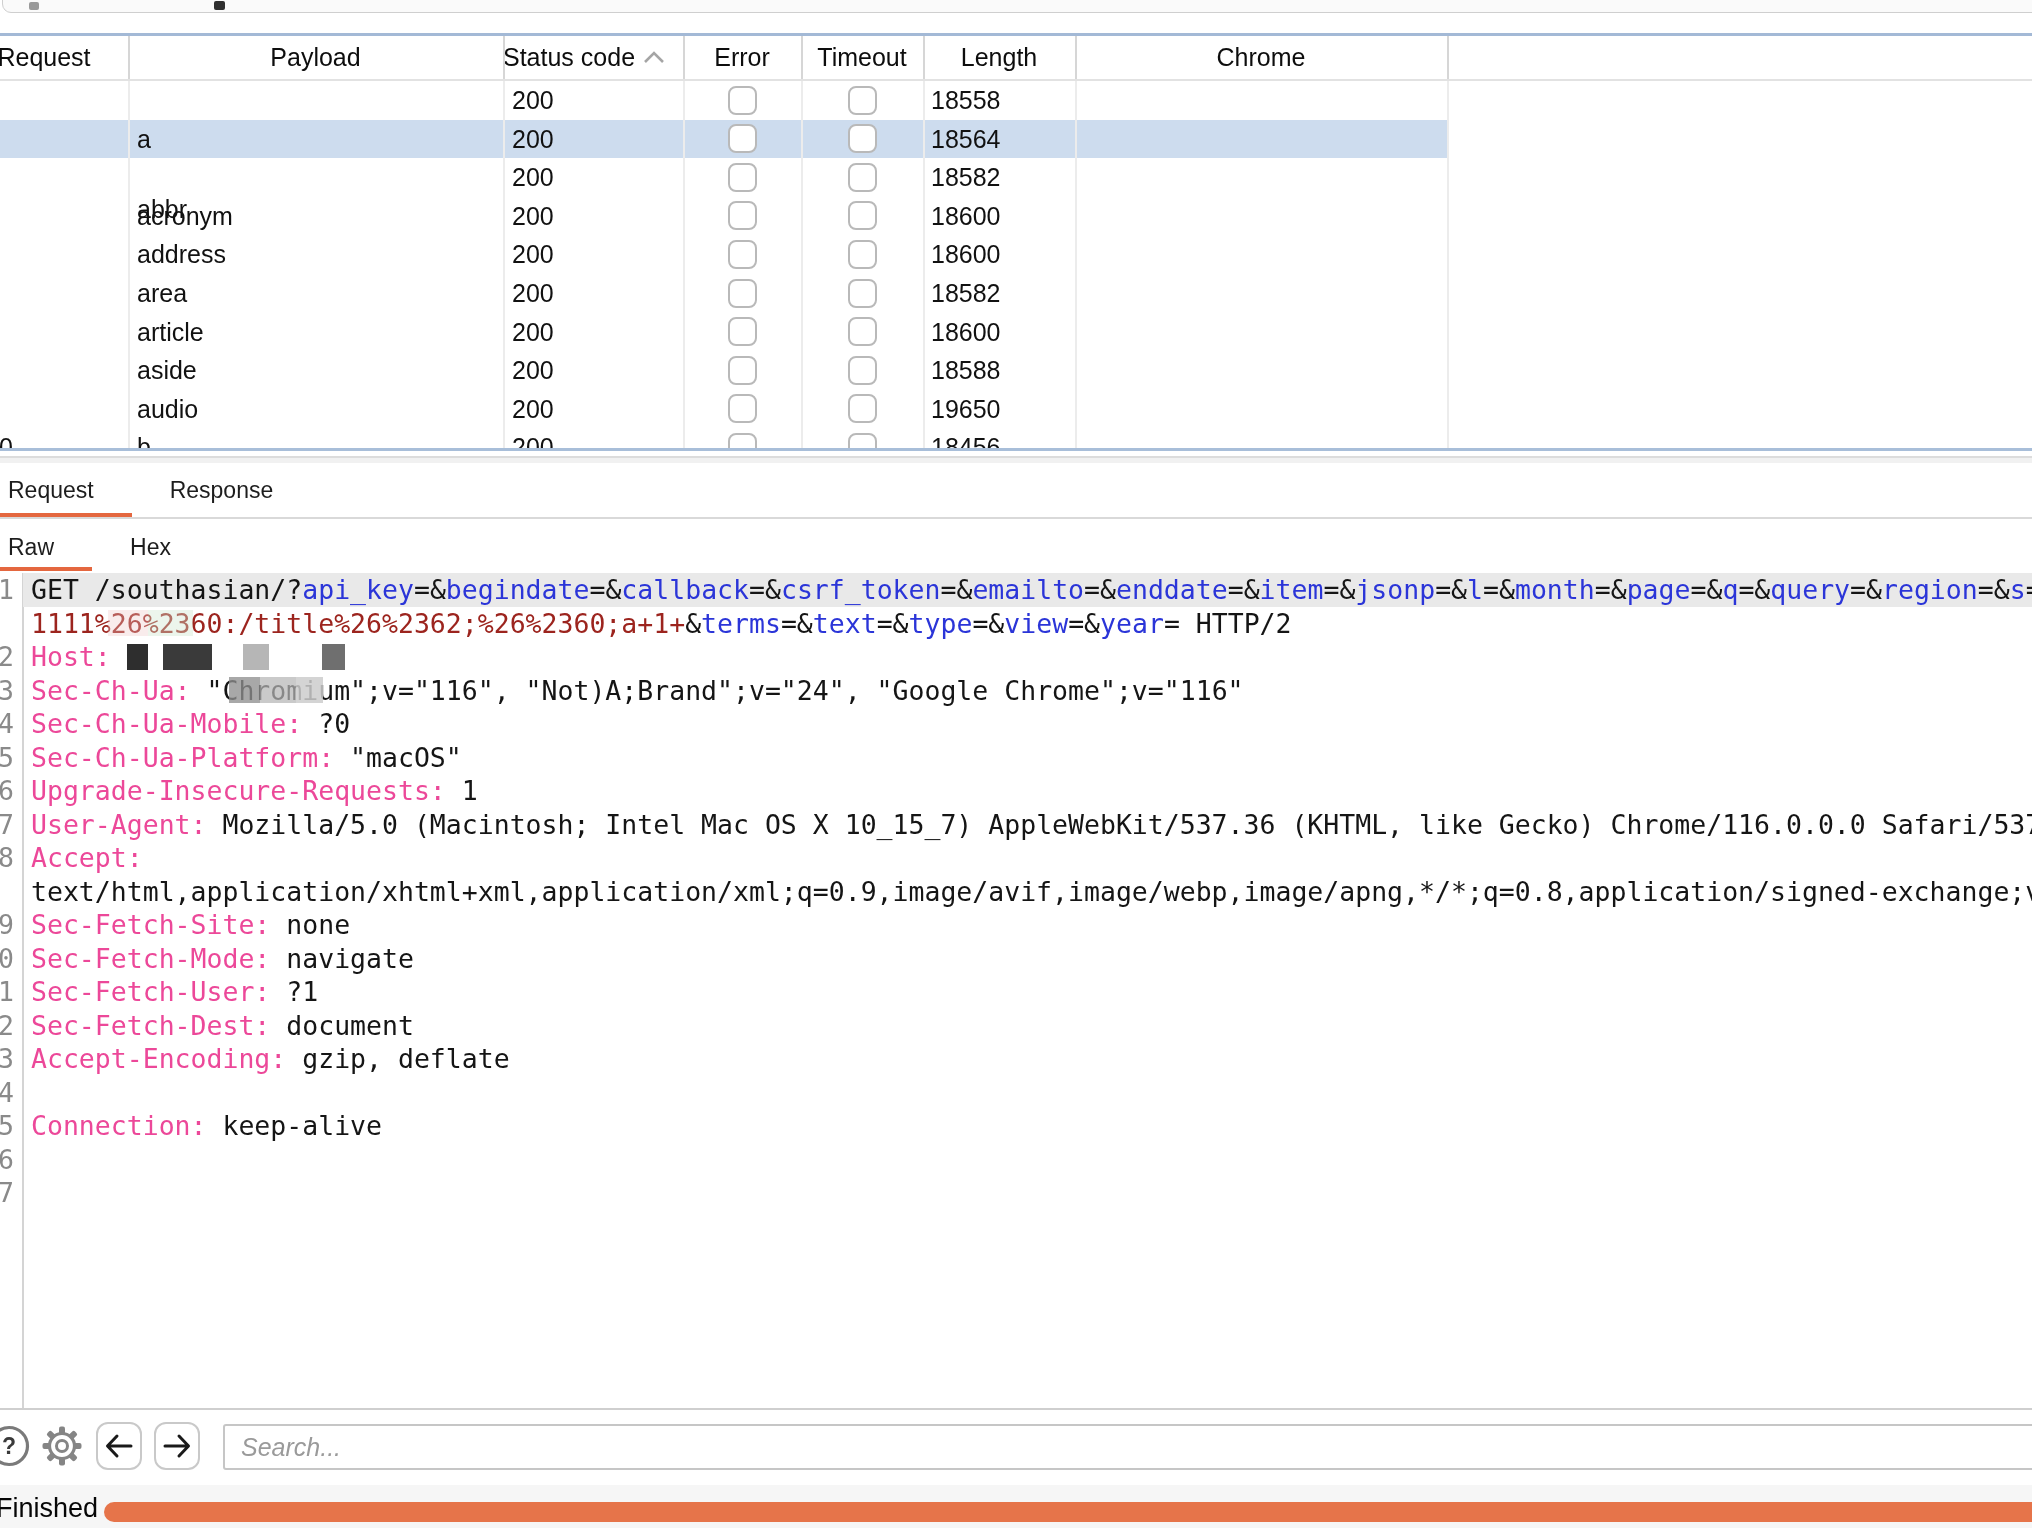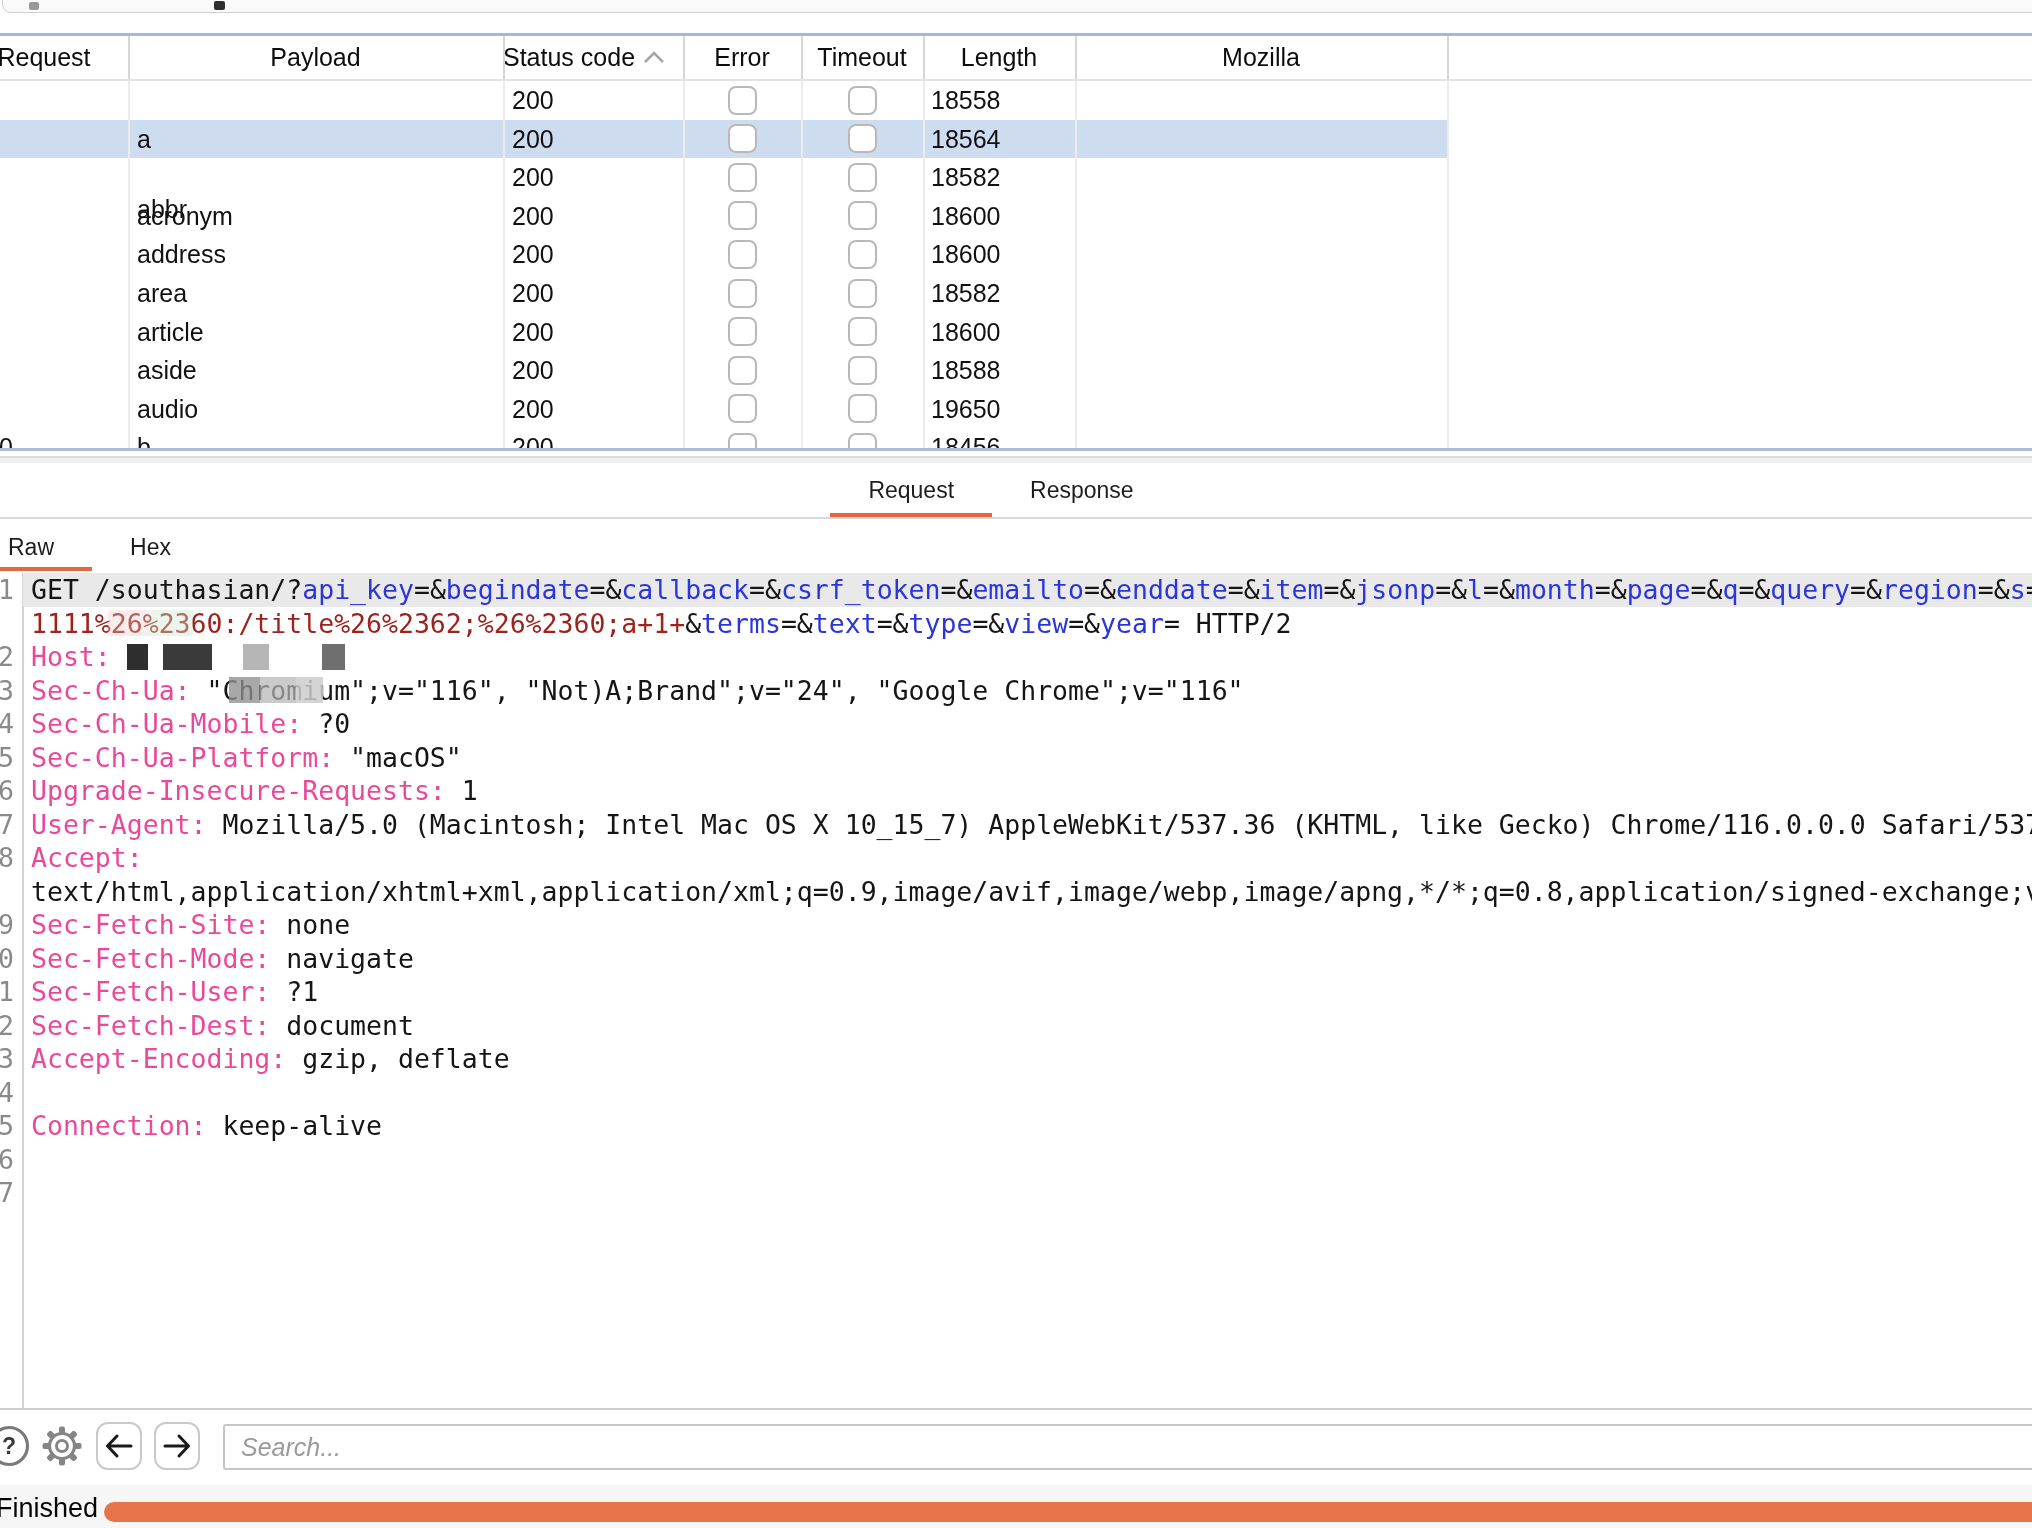--- a/index.html
+++ b/index.html
@@ -17,21 +17,21 @@
   .grow{position:absolute;left:0;width:1447px;height:38.6px;line-height:38.6px;font-size:25px;}
   .grow.sel{background:#cddcee;}
   .gcell{position:absolute;top:0;height:38.6px;line-height:38.6px;white-space:nowrap;}
   .vline{position:absolute;width:1.5px;}
   .cb{position:absolute;width:29px;height:29px;top:4.5px;border:2px solid #b9b9b9;border-radius:8px;background:#fff;box-sizing:border-box;}
   #grid-bottomline{position:absolute;left:0;top:448px;width:2032px;height:3px;background:#a8bed9;}
   #split-line{position:absolute;left:0;top:456px;width:2032px;height:1.5px;background:#dcdcdc;}
   #split-band{position:absolute;left:0;top:458px;width:2032px;height:5px;background:#f1f1f1;}
   
   .tabrow{position:absolute;left:0;width:2032px;background:#fff;}
-  #tabs-main{top:463px;height:54px;text-align:center;}
+  #tabs-main{top:463px;height:54px;}
   #tabs-sub{top:524px;height:47px;}
   .tab{position:relative;display:inline-block;vertical-align:top;height:100%;padding:0 38px;font-size:23px;color:#1d1d1d;}
   .tab:first-child{margin-left:-30px;}
   .tab .lbl{display:inline-block;}
   #tabs-main .tab{line-height:54px;}
   #tabs-sub .tab{line-height:47px;}
   .tab.active::after{content:"";position:absolute;left:0;right:0;bottom:0;height:4.5px;background:#e4673f;}
   #tabs-main-border{position:absolute;left:0;top:517px;width:2032px;height:1.5px;background:#d9d9d9;}
   
   #editor{position:absolute;left:0;top:573px;width:2032px;height:835px;background:#fff;overflow:hidden;font-family:"DejaVu Sans Mono",monospace;font-size:26.5px;}
@@ -68,21 +68,21 @@
   <div id="grid-topline"></div>
   <div id="grid-header">
       <div class="hcell" style="left: -40px; width: 168px;"><span>Request</span></div>
       <div class="hcell" style="left: 128px; width: 375px;"><span>Payload</span></div>
       <div class="hcell" style="left: 503px; width: 156px;"><span>Status code</span><svg width="22" height="14" viewBox="0 0 22 14" style="margin-left:8px;vertical-align:2px;">
           <path d="M2 12 L11 3 L20 12" fill="none" stroke="#a5a5a5" stroke-width="2.6"></path>
         </svg></div>
       <div class="hcell" style="left: 683px; width: 118px;"><span>Error</span></div>
       <div class="hcell" style="left: 801px; width: 122px;"><span>Timeout</span></div>
       <div class="hcell" style="left: 923px; width: 152px;"><span>Length</span></div>
-      <div class="hcell" style="left: 1075px; width: 372px;"><span>Mozilla</span></div>
+      <div class="hcell" style="left: 1075px; width: 372px;"><span>Chrome</span></div>
       <div class="vline" style="left: 128px; top: 0px; height: 43px; background: rgb(214, 214, 214);"></div>
       <div class="vline" style="left: 503px; top: 0px; height: 43px; background: rgb(214, 214, 214);"></div>
       <div class="vline" style="left: 683px; top: 0px; height: 43px; background: rgb(214, 214, 214);"></div>
       <div class="vline" style="left: 801px; top: 0px; height: 43px; background: rgb(214, 214, 214);"></div>
       <div class="vline" style="left: 923px; top: 0px; height: 43px; background: rgb(214, 214, 214);"></div>
       <div class="vline" style="left: 1075px; top: 0px; height: 43px; background: rgb(214, 214, 214);"></div>
       <div class="vline" style="left: 1447px; top: 0px; height: 43px; background: rgb(214, 214, 214);"></div>
     </div>
   <div id="grid-header-border"></div>
   <div id="grid-body">

